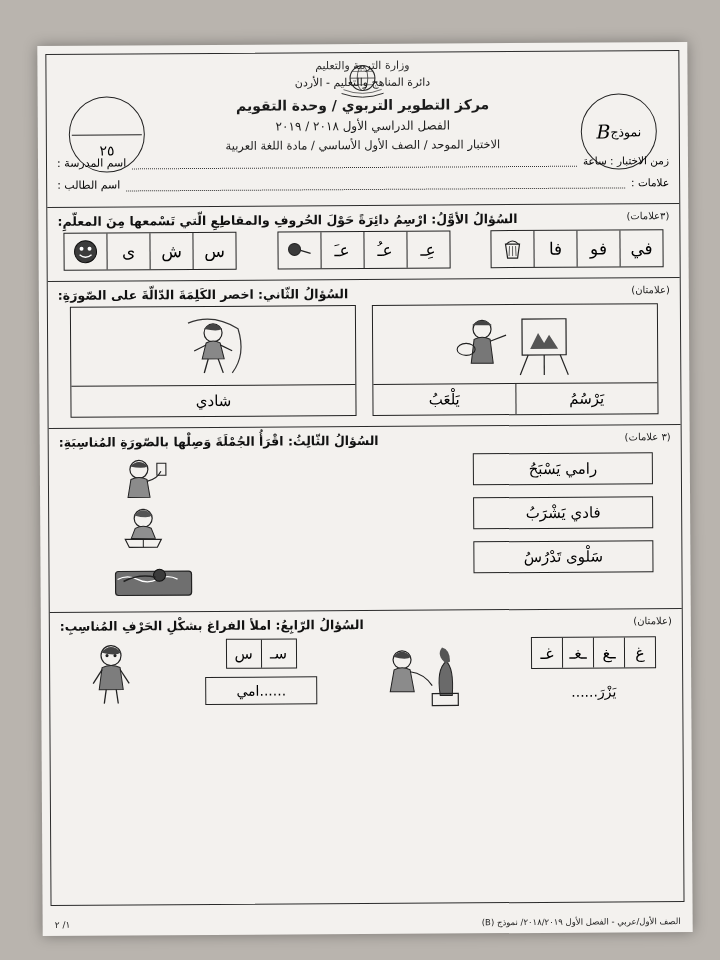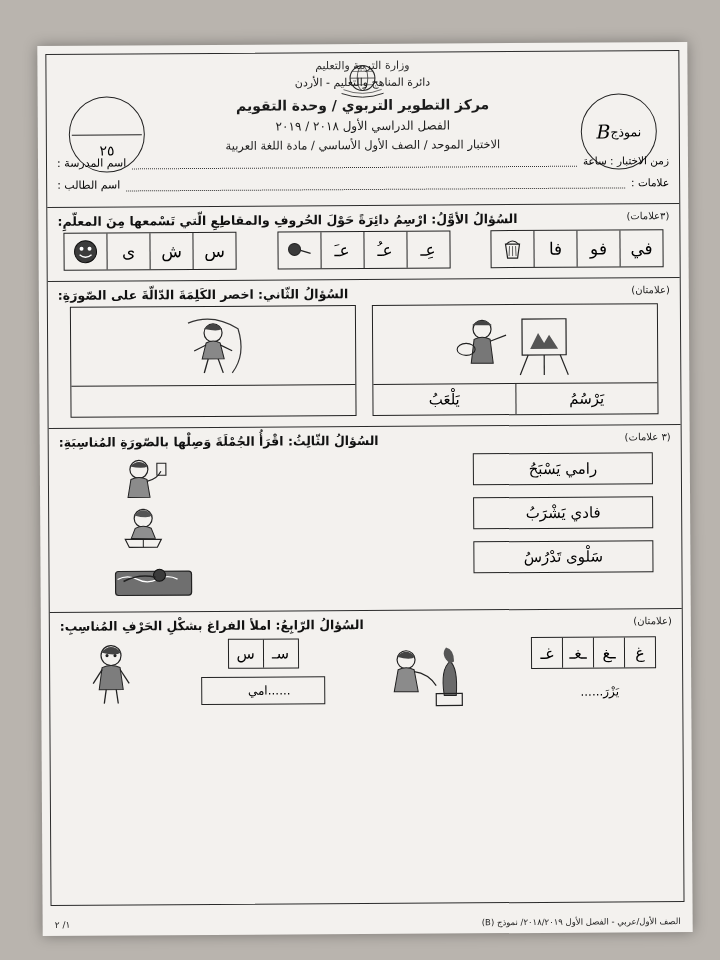--- a/index.html
+++ b/index.html
@@ -124,21 +124,21 @@
   
   .q4 .body{
     display:flex;justify-content:space-between;align-items:flex-start;
     padding:4px 26px 10px 26px;
   }
   .q4 .right-grp{display:flex;flex-direction:column;gap:8px;align-items:center;}
   .q4 .blankrow{display:flex;border:1.2px solid #222;}
   .q4 .blankrow .cell{width:34px;height:28px;font-size:15px;}
   .q4 .fillbox{
     border:1.2px solid #222;width:110px;height:26px;
-    display:flex;align-items:center;justify-content:center;font-size:12px;padding-left:12px;
+    display:flex;align-items:center;justify-content:center;font-size:14px;
   }
   .q4 .left-grp{display:flex;flex-direction:column;gap:10px;align-items:center;}
   .q4 .letters{display:flex;border:1.2px solid #222;}
   .q4 .letters .cell{width:30px;height:30px;font-size:16px;}
   
   .footer{
     position:absolute;left:12px;right:12px;bottom:6px;
     display:flex;justify-content:space-between;align-items:center;
     font-size:8.5px;color:#222;
   }
@@ -285,20 +285,21 @@
                 <circle cx="75" cy="22" r="9" fill="none" stroke="#222" stroke-width="1.2"></circle>
                 <path d="M66 18 q9 -10 18 0 q-4 3 -18 0" fill="#444"></path>
                 <path d="M68 32 q7 -4 14 0 l4 16 h-22 z" fill="#888" stroke="#222" stroke-width="1"></path>
                 <line x1="70" y1="48" x2="66" y2="62" stroke="#222" stroke-width="1.3"></line>
                 <line x1="80" y1="48" x2="85" y2="62" stroke="#222" stroke-width="1.3"></line>
                 <line x1="68" y1="34" x2="56" y2="40" stroke="#222" stroke-width="1.2"></line>
                 <line x1="82" y1="34" x2="94" y2="40" stroke="#222" stroke-width="1.2"></line>
               </svg>
             </div>
             <div class="word-row">
+              <div class="word">شادي</div>
             </div>
           </div>
 
         </div>
       </div>
 
       <div class="q q3">
         <div class="qhead">
           <span class="marks">(٣ علامات)</span>
           <span class="qtitle">السُؤالُ الثّالِثُ: اقْرَأُ الجُمْلَةَ وَصِلْها بالصّورَةِ المُناسِبَةِ:</span>

